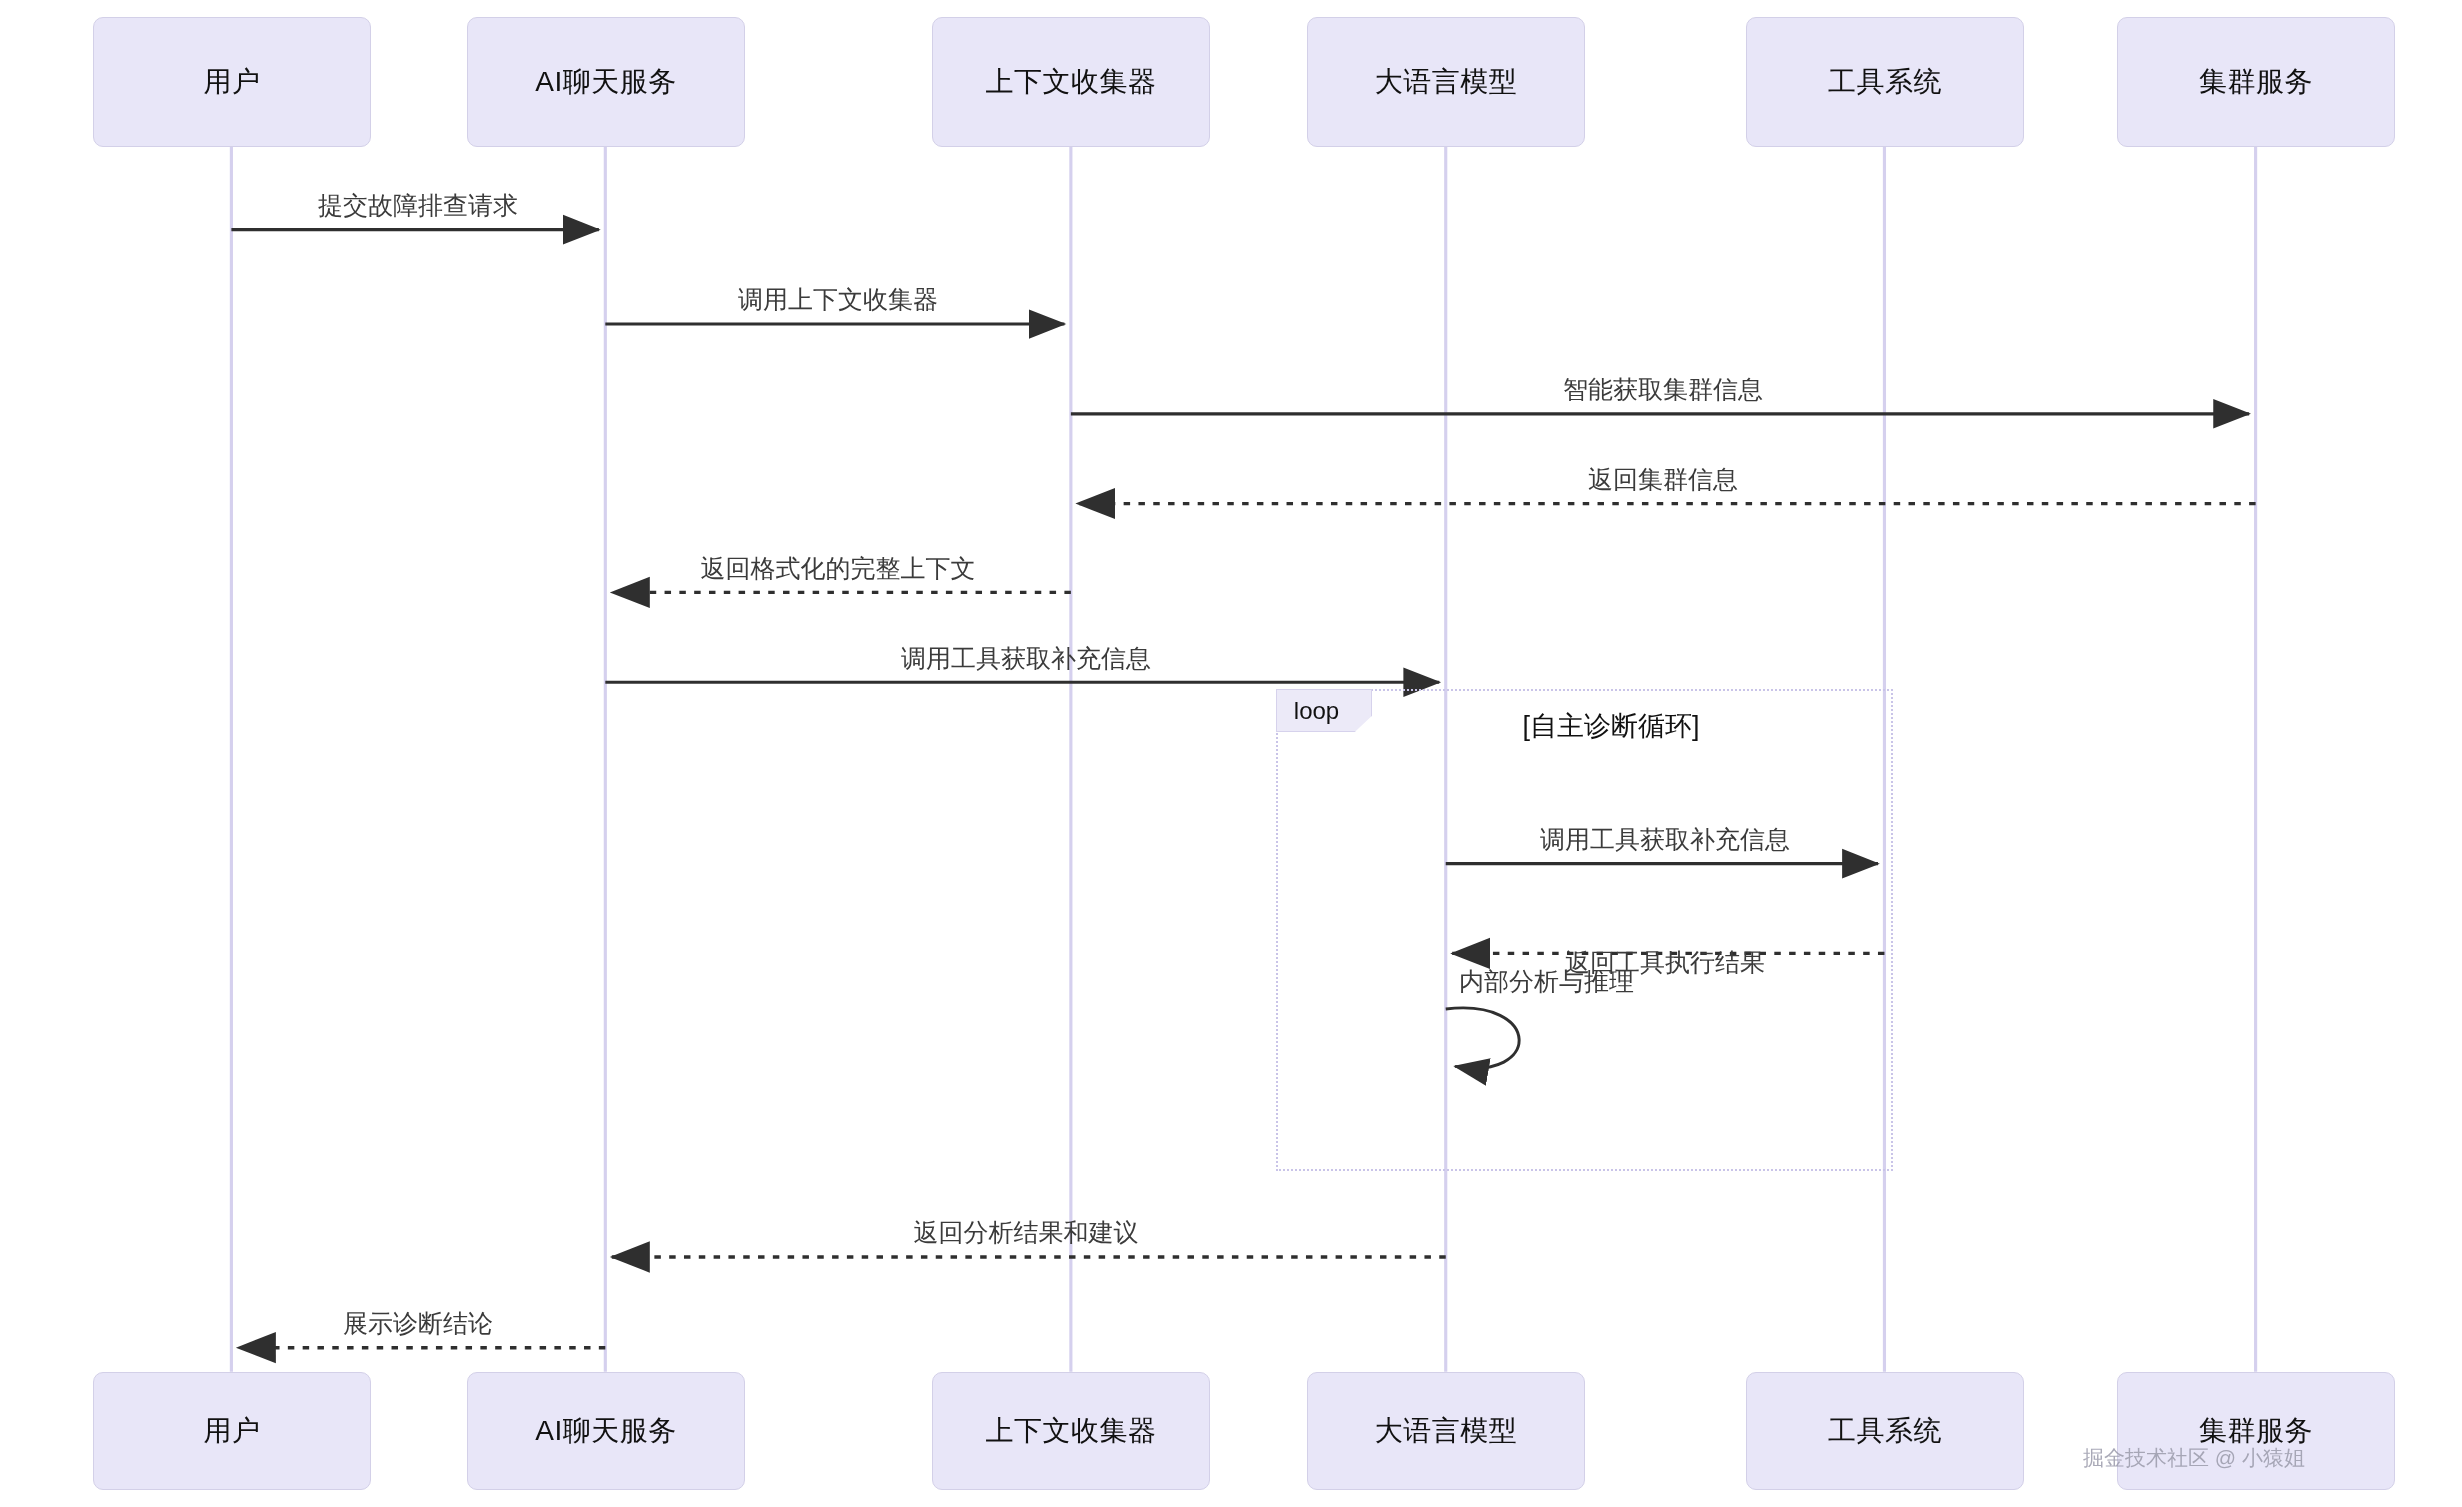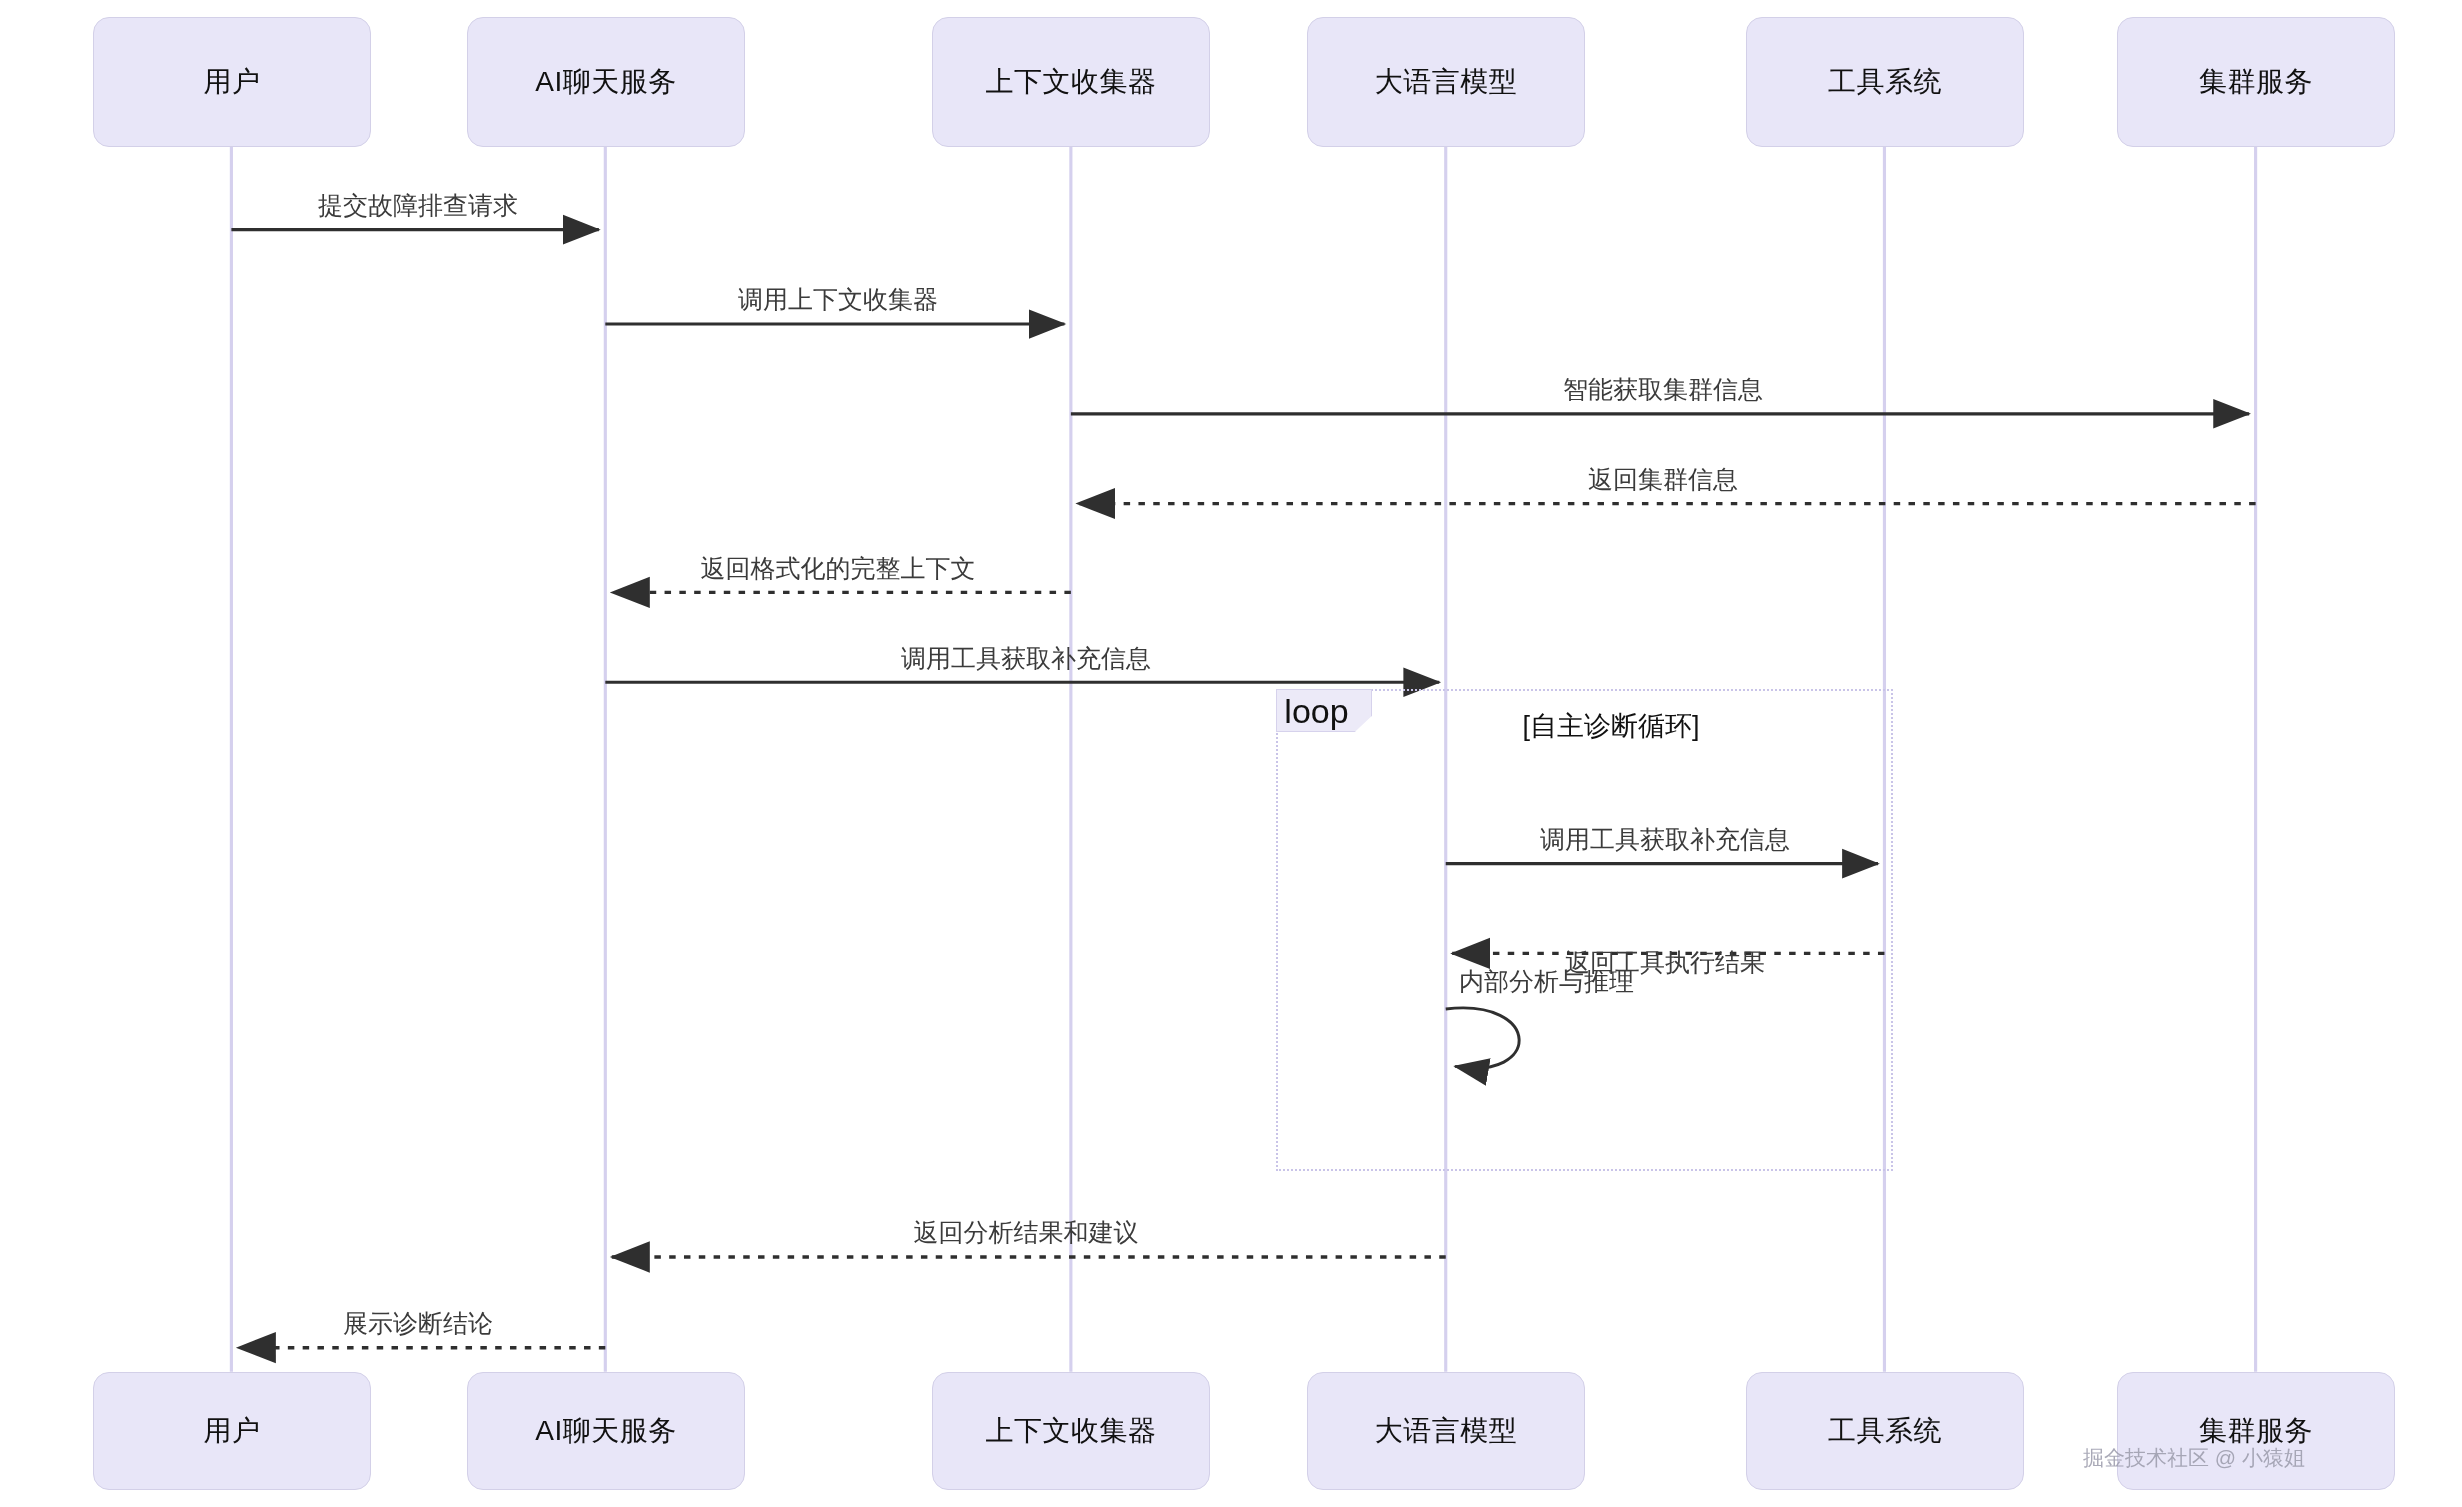--- a/index.html
+++ b/index.html
@@ -8,21 +8,21 @@
     width:2462px;height:1507px;overflow:hidden;
   }
   #stage{position:relative;width:2462px;height:1507px;background:#ffffff;}
   #svg-layer{position:absolute;left:0;top:0;width:2462px;height:1507px;}
 
   
   .participant{
     position:absolute;
     background:#E8E6F8;
     border:1.5px solid #D3D0E8;
-    border-radius:16px;
+    border-radius:10px;
     display:flex;align-items:center;justify-content:center;
     box-sizing:border-box;
   }
   .participant .plabel{
     font-size:28px;
     color:#111111;
     font-weight:400;
     letter-spacing:0.5px;
     white-space:nowrap;
   }
@@ -47,21 +47,21 @@
   .loop-tag{
     position:absolute;
     background:#ECEAF8;
     border:1.4px solid #D6D2EC;
     display:flex;align-items:center;justify-content:center;
     box-sizing:border-box;
     -webkit-clip-path:polygon(0 0,100% 0,100% 62%,82% 100%,0 100%);
     clip-path:polygon(0 0,100% 0,100% 62%,82% 100%,0 100%);
   }
   .loop-tag span{
-    font-size:34px;color:#111;line-height:1;
+    font-size:24px;color:#111;line-height:1;
     padding-right:15px;
   }
   .loop-cond{
     position:absolute;
     font-size:27px;color:#111;
     white-space:nowrap;
     transform:translateX(-50%);
   }
 
   .watermark{

